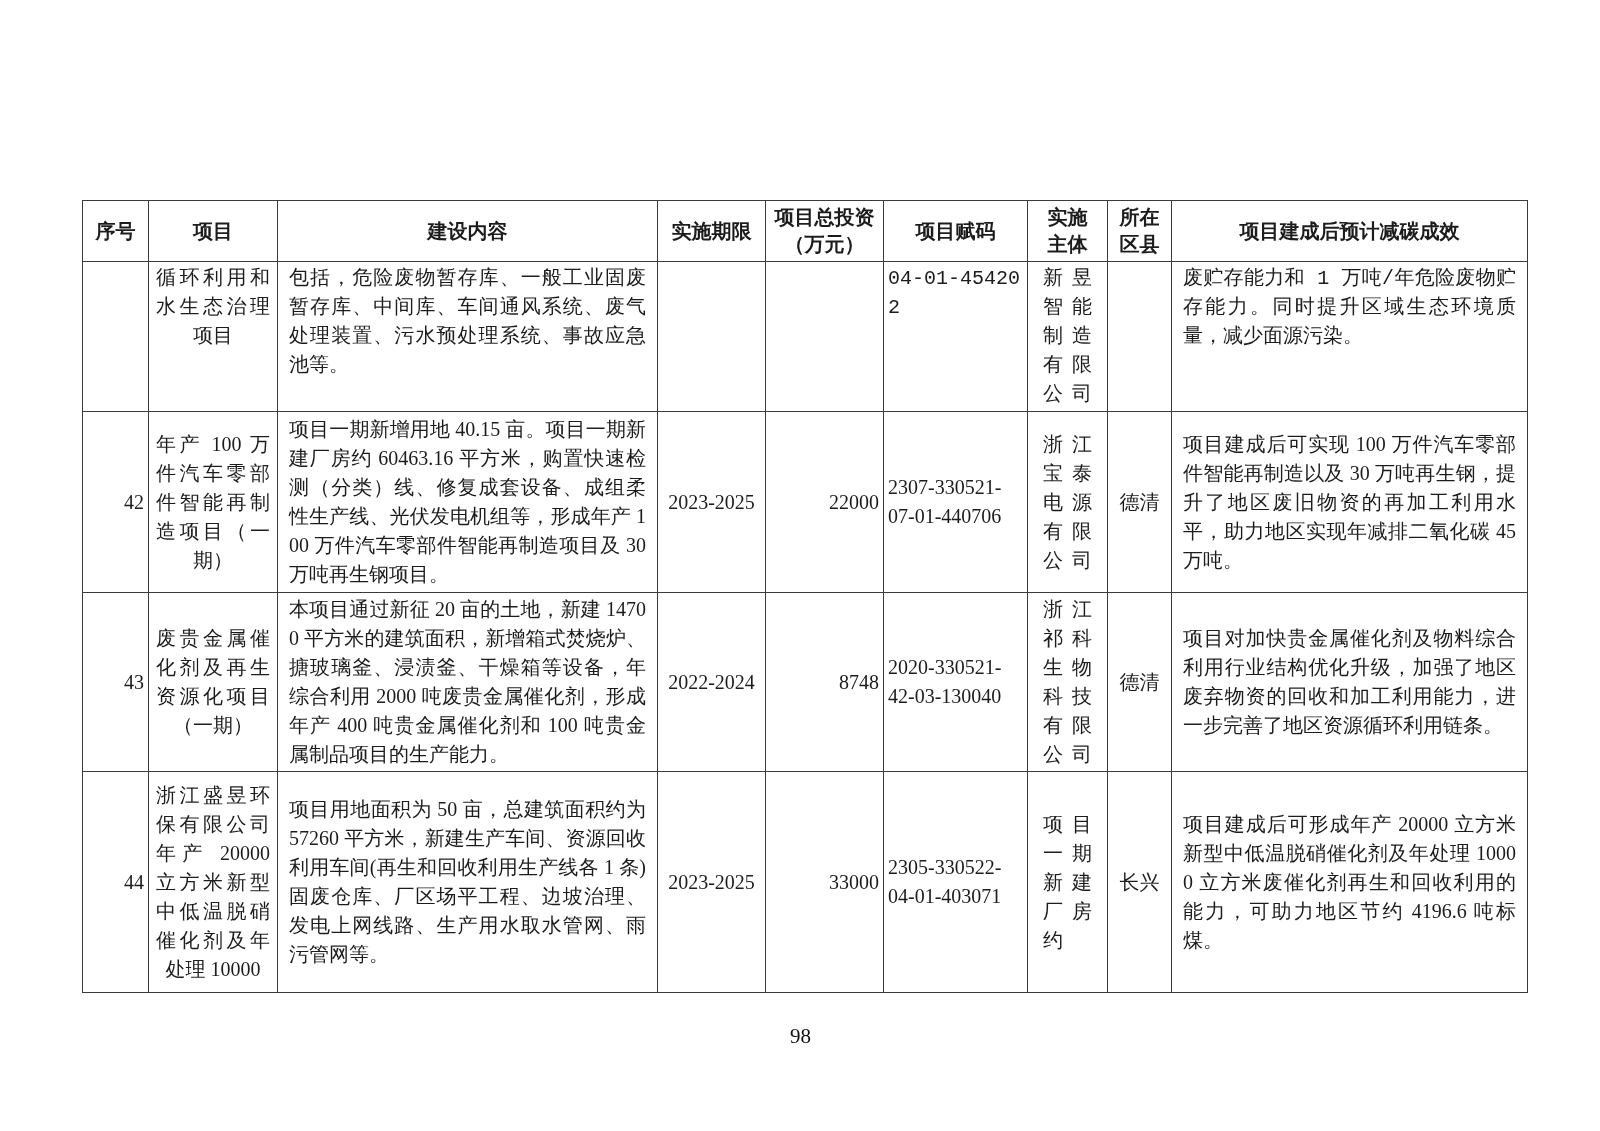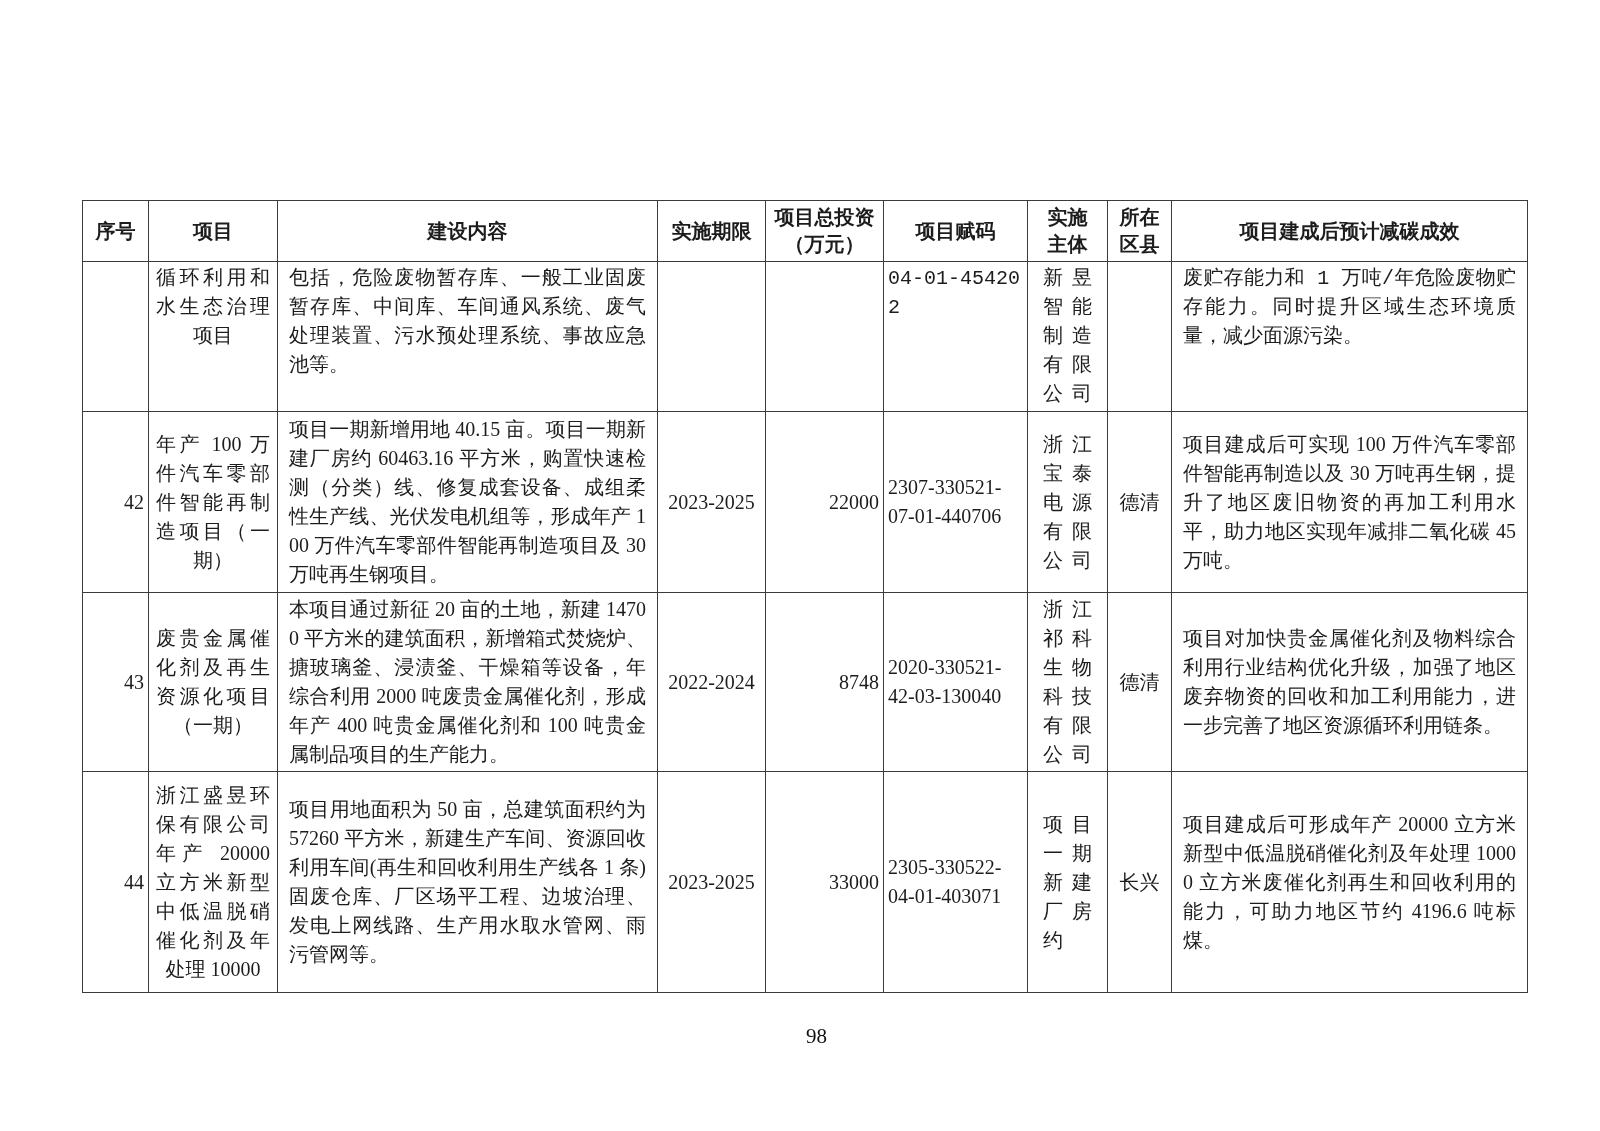--- a/index.html
+++ b/index.html
@@ -58,21 +58,21 @@
   tr.row-cont td { vertical-align: top; font-family: Liberation Mono, monospace; }
   tr.row-cont td.c-project { text-align: justify; text-align-last: center; }
   
   tr.row-cont  { height: 143px; }
   tr.row-42    { height: 181px; }
   tr.row-43    { height: 172px; }
   tr.row-44    { height: 221px; }
   .page-number {
     position: absolute;
     top: 992px;
-    left: 94px;
+    left: 78px;
     width: 1445px;
     text-align: center;
     font-size: 21px;
     color: #111111;
   }
 </style>
 </head>
 <body>
 
 <div class="page">

